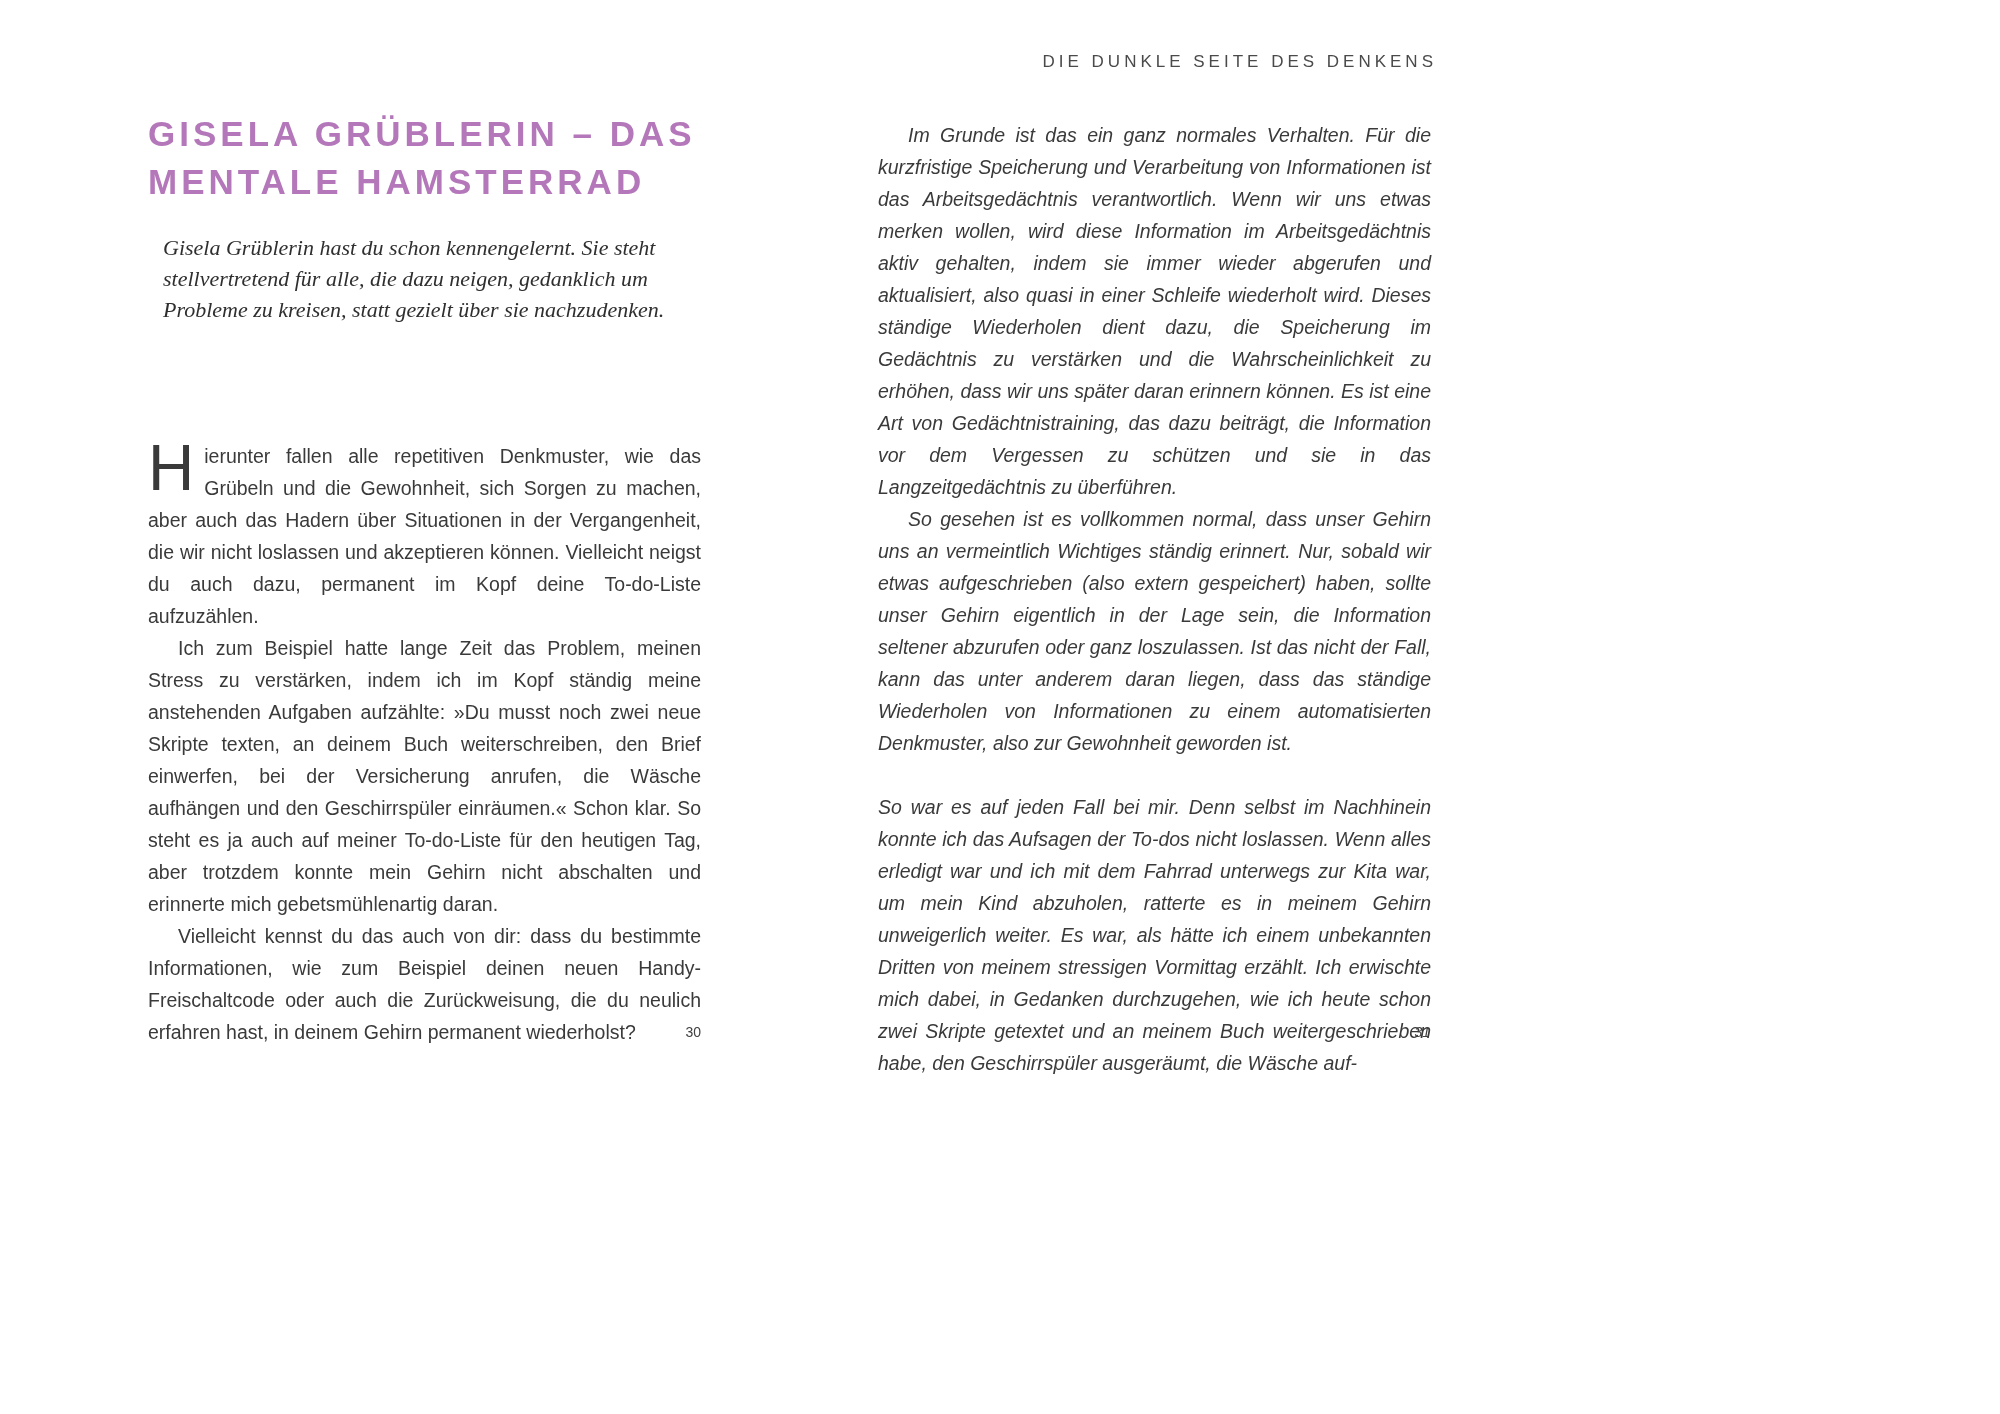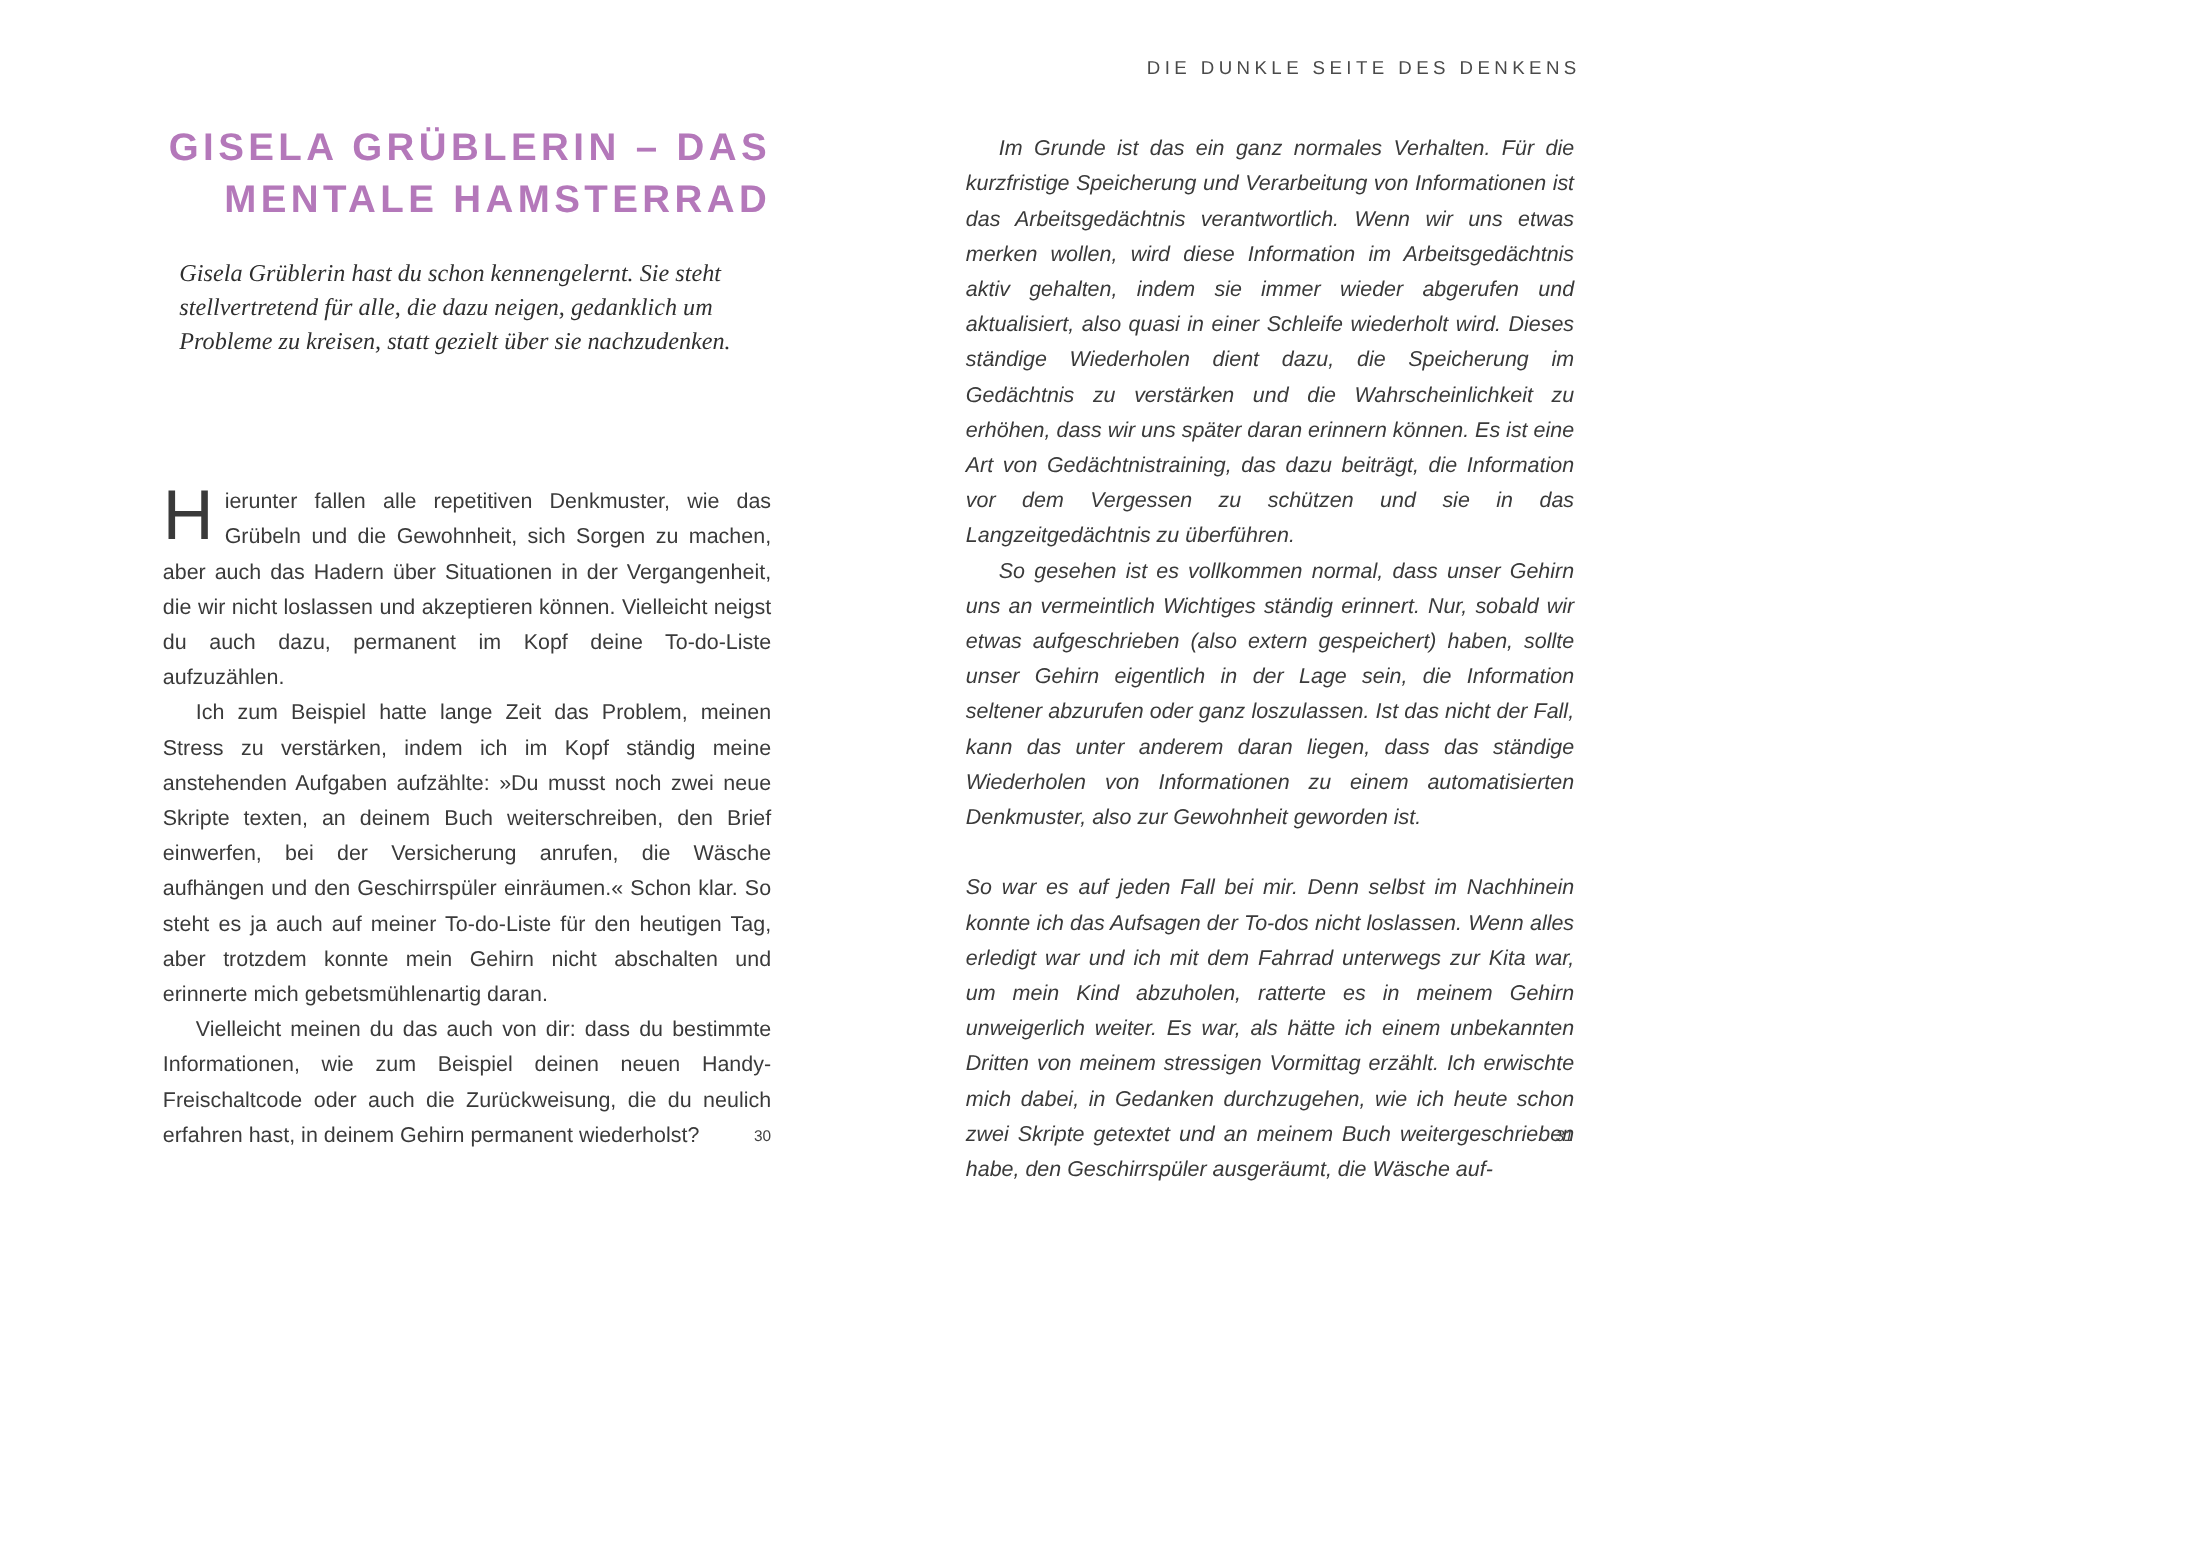--- a/index.html
+++ b/index.html
@@ -35,21 +35,21 @@
     left: 148px;
     top: 0;
     width: 553px;
     height: 1414px;
   }
   .chapter-title {
     position: absolute;
     top: 110px;
     left: 0;
     width: 100%;
-    text-align: right;
+    text-align: left;
     color: #b478ba;
     font-weight: 700;
     font-size: 35px;
     line-height: 48px;
     letter-spacing: 4px;
   }
   .chapter-intro {
     position: absolute;
     top: 232px;
     left: 15px;
@@ -127,21 +127,21 @@
       <span>MENTALE HAMSTERRAD</span>
     </div>
 
     <div class="chapter-intro">Gisela Grüblerin hast du schon kennengelernt. Sie steht stellvertretend für alle, die dazu neigen, gedanklich um Probleme zu kreisen, statt gezielt über sie nachzudenken.</div>
 
     <div class="body-block left-body">
       <p>
         <span class="dropcap">H</span><span>ierunter fallen alle repetitiven Denkmuster, wie das Grübeln und die Gewohnheit, sich Sorgen zu machen, aber auch das Hadern über Situationen in der Vergangenheit, die wir nicht loslassen und akzeptieren können. Vielleicht neigst du auch dazu, permanent im Kopf deine To-do-Liste aufzuzählen.</span>
       </p>
       <p class="indent">Ich zum Beispiel hatte lange Zeit das Problem, meinen Stress zu verstärken, indem ich im Kopf ständig meine anstehenden Aufgaben aufzählte: »Du musst noch zwei neue Skripte texten, an deinem Buch weiterschreiben, den Brief einwerfen, bei der Versicherung anrufen, die Wäsche aufhängen und den Geschirrspüler einräumen.« Schon klar. So steht es ja auch auf meiner To-do-Liste für den heutigen Tag, aber trotzdem konnte mein Gehirn nicht abschalten und erinnerte mich gebetsmühlenartig daran.</p>
-      <p class="indent">Vielleicht meinen du das auch von dir: dass du bestimmte Informationen, wie zum Beispiel deinen neuen Handy-Freischaltcode oder auch die Zurückweisung, die du neulich erfahren hast, in deinem Gehirn permanent wiederholst?</p>
+      <p class="indent">Vielleicht kennst du das auch von dir: dass du bestimmte Informationen, wie zum Beispiel deinen neuen Handy-Freischaltcode oder auch die Zurückweisung, die du neulich erfahren hast, in deinem Gehirn permanent wiederholst?</p>
     </div>
 
     <div class="page-number">30</div>
   </div>
 
   <div class="right-col">
 
     <div class="body-block right-body">
       <p class="indent">Im Grunde ist das ein ganz normales Verhalten. Für die kurzfristige Speicherung und Verarbeitung von Informationen ist das Arbeitsgedächtnis verantwortlich. Wenn wir uns etwas merken wollen, wird diese Information im Arbeitsgedächtnis aktiv gehalten, indem sie immer wieder abgerufen und aktualisiert, also quasi in einer Schleife wiederholt wird. Dieses ständige Wiederholen dient dazu, die Speicherung im Gedächtnis zu verstärken und die Wahrscheinlichkeit zu erhöhen, dass wir uns später daran erinnern können. Es ist eine Art von Gedächtnistraining, das dazu beiträgt, die Information vor dem Vergessen zu schützen und sie in das Langzeitgedächtnis zu überführen.</p>
       <p class="indent">So gesehen ist es vollkommen normal, dass unser Gehirn uns an vermeintlich Wichtiges ständig erinnert. Nur, sobald wir etwas aufgeschrieben (also extern gespeichert) haben, sollte unser Gehirn eigentlich in der Lage sein, die Information seltener abzurufen oder ganz loszulassen. Ist das nicht der Fall, kann das unter anderem daran liegen, dass das ständige Wiederholen von Informationen zu einem automatisierten Denkmuster, also zur Gewohnheit geworden ist.</p>

